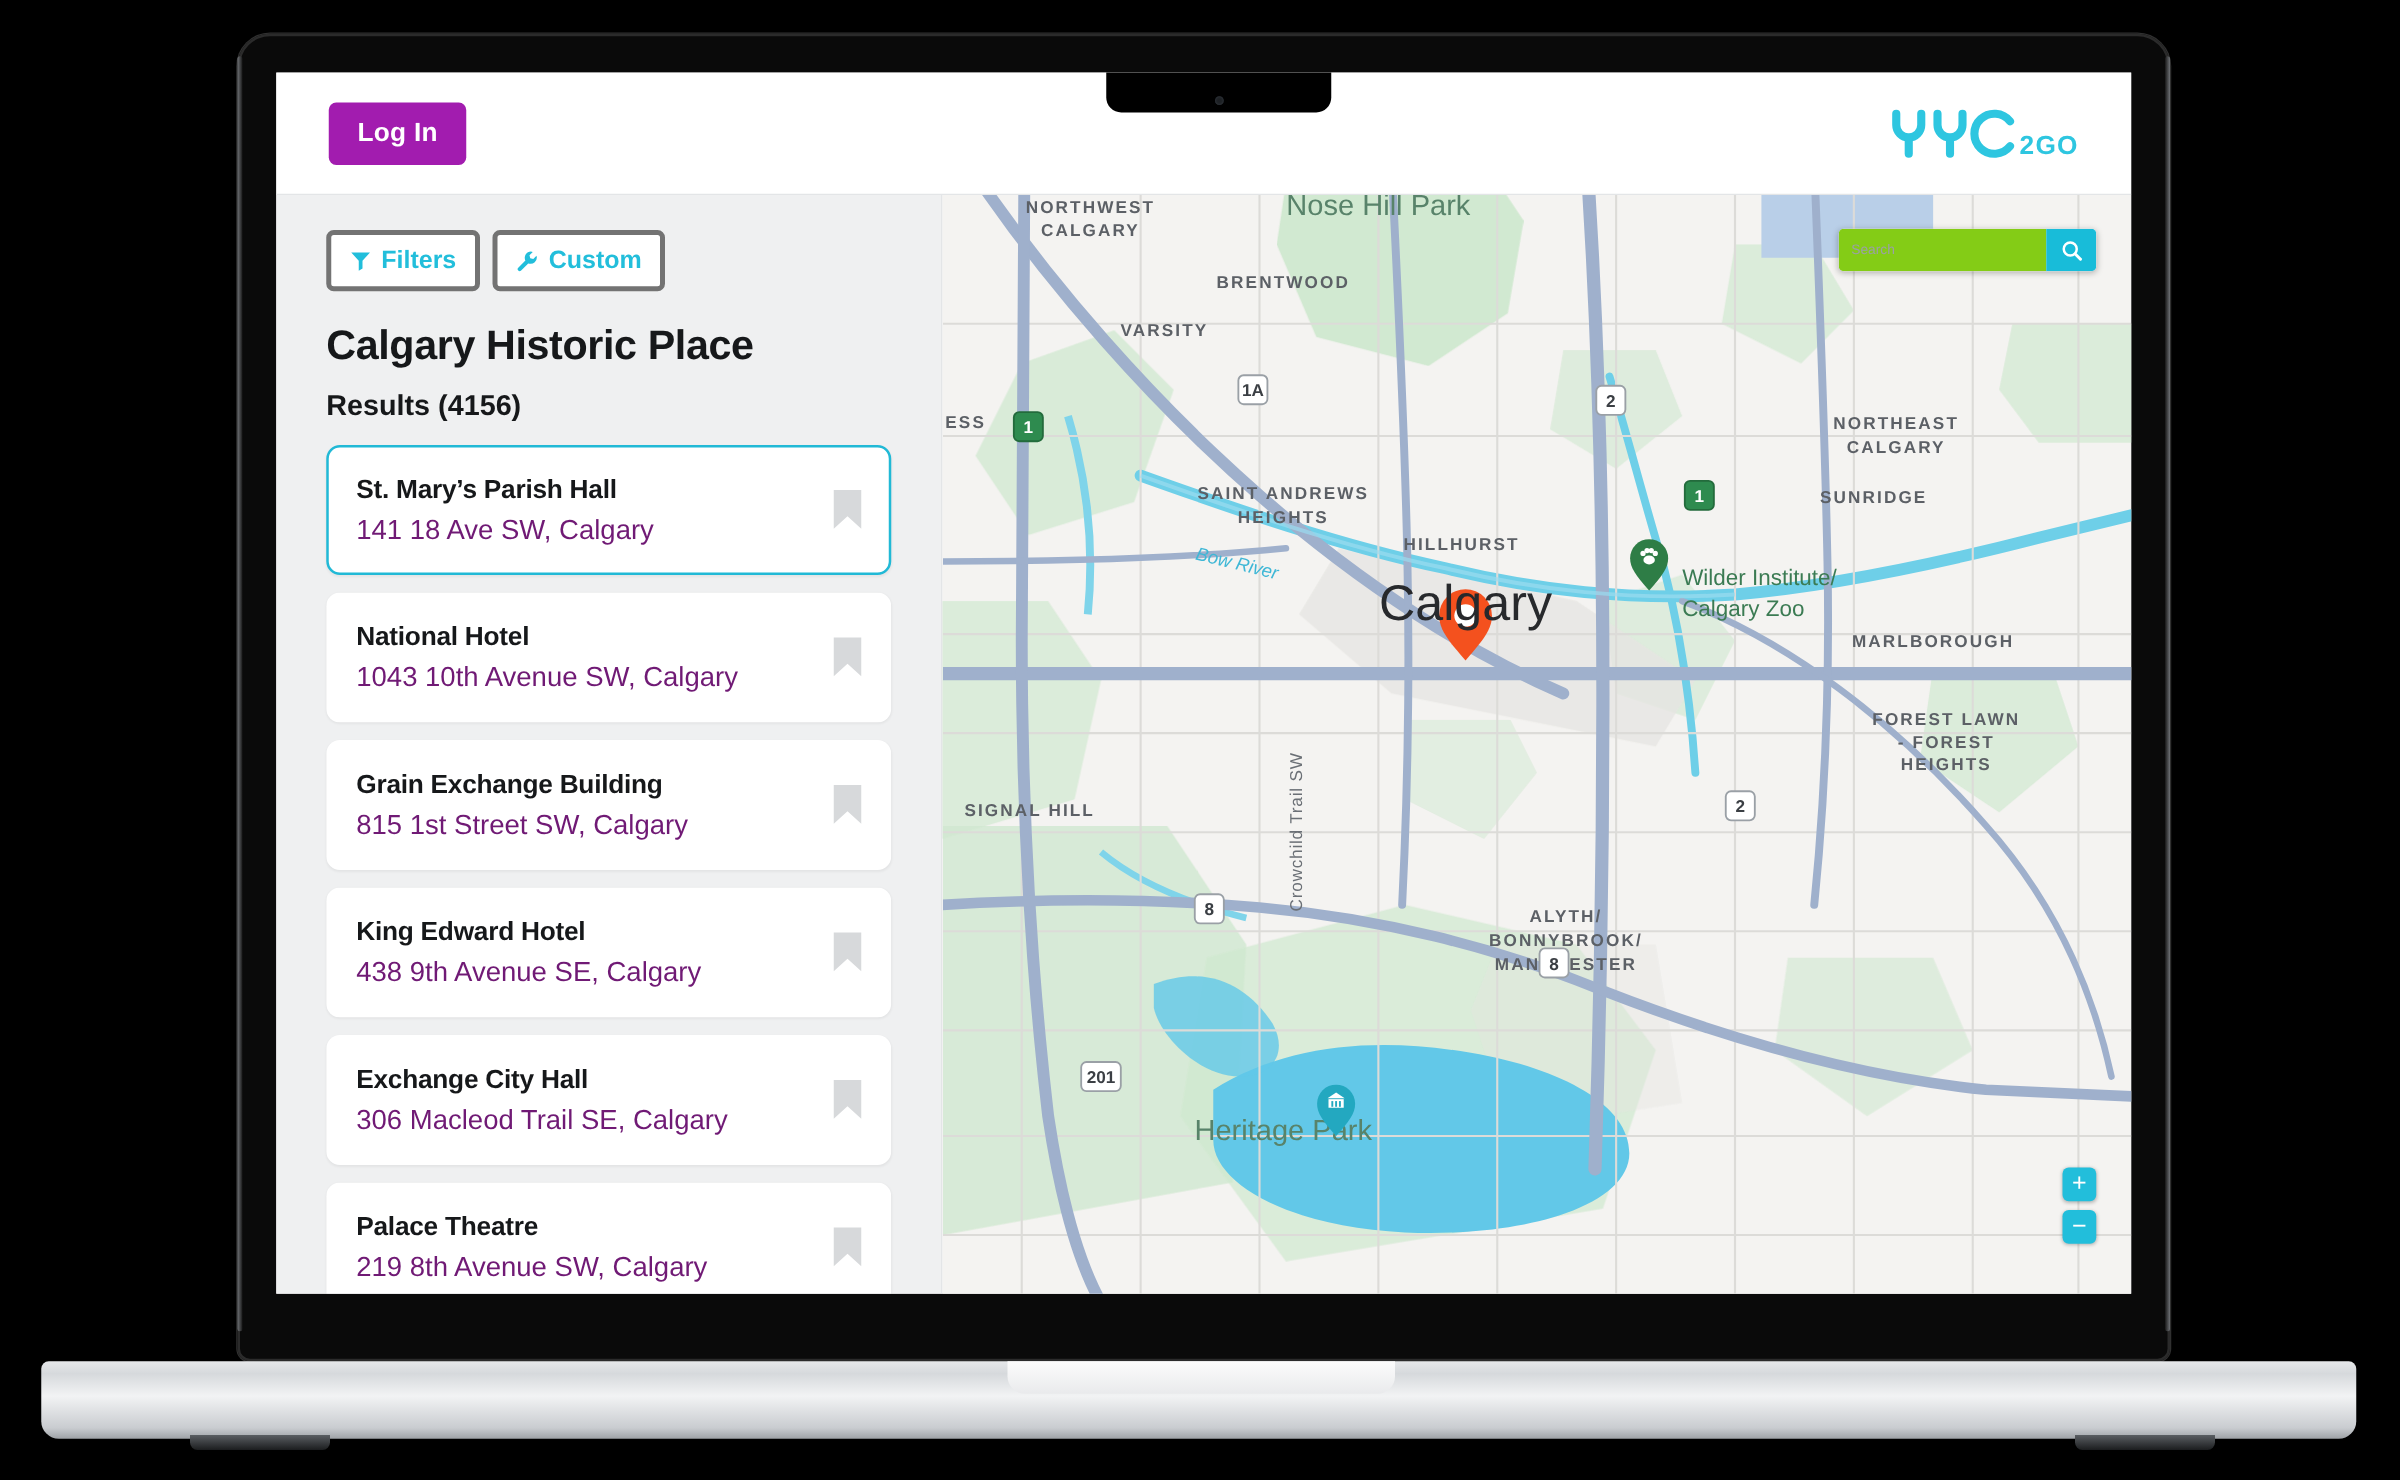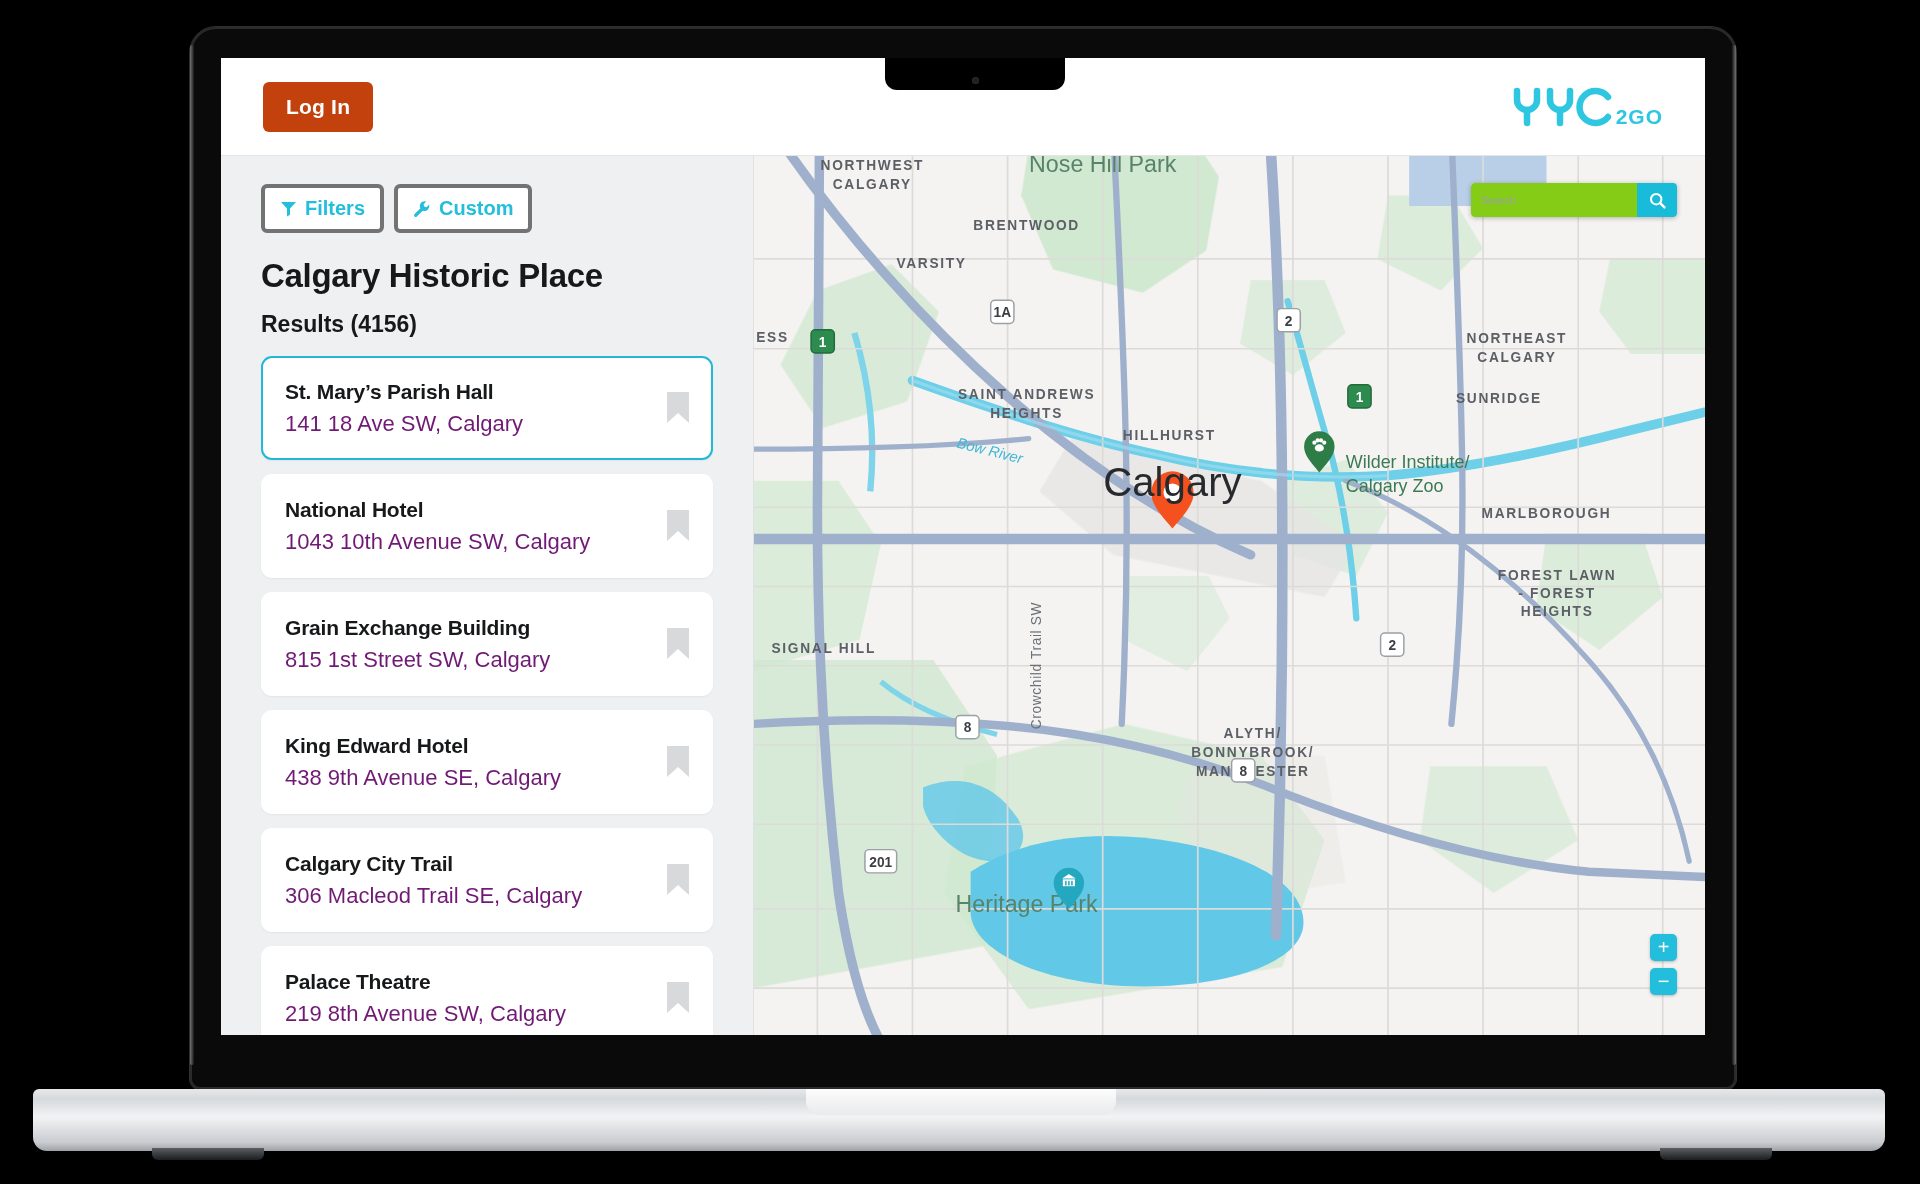--- a/index.html
+++ b/index.html
@@ -102,21 +102,21 @@
     height: 98px;
     background: #ffffff;
     border-bottom: 1px solid #e3e5e7;
     display: flex;
     align-items: center;
     justify-content: space-between;
     padding: 0 40px 0 42px;
     flex: none;
   }
   #login-button {
-    background: #c2410c;
+    background: #a21caf;
     color: #ffffff;
     border: none;
     border-radius: 6px;
     font-size: 21px;
     font-weight: bold;
     padding: 13px 23px;
     cursor: pointer;
     font-family: "Liberation Sans", sans-serif;
     letter-spacing: .2px;
   }
@@ -412,21 +412,21 @@
                 <div class="result-text">
                   <div class="result-name">King Edward Hotel</div>
                   <div class="result-address">438 9th Avenue SE, Calgary</div>
                 </div>
                 <svg width="26" height="34" viewBox="0 0 26 34" class="bookmark-icon">
                   <path d="M2 1 h22 v31 l-11 -10 -11 10 Z" fill="#d7d9db"></path>
                 </svg>
               </div>
               <div class="result-card">
                 <div class="result-text">
-                  <div class="result-name">Calgary City Trail</div>
+                  <div class="result-name">Exchange City Hall</div>
                   <div class="result-address">306 Macleod Trail SE, Calgary</div>
                 </div>
                 <svg width="26" height="34" viewBox="0 0 26 34" class="bookmark-icon">
                   <path d="M2 1 h22 v31 l-11 -10 -11 10 Z" fill="#d7d9db"></path>
                 </svg>
               </div>
               <div class="result-card">
                 <div class="result-text">
                   <div class="result-name">Palace Theatre</div>
                   <div class="result-address">219 8th Avenue SW, Calgary</div>

